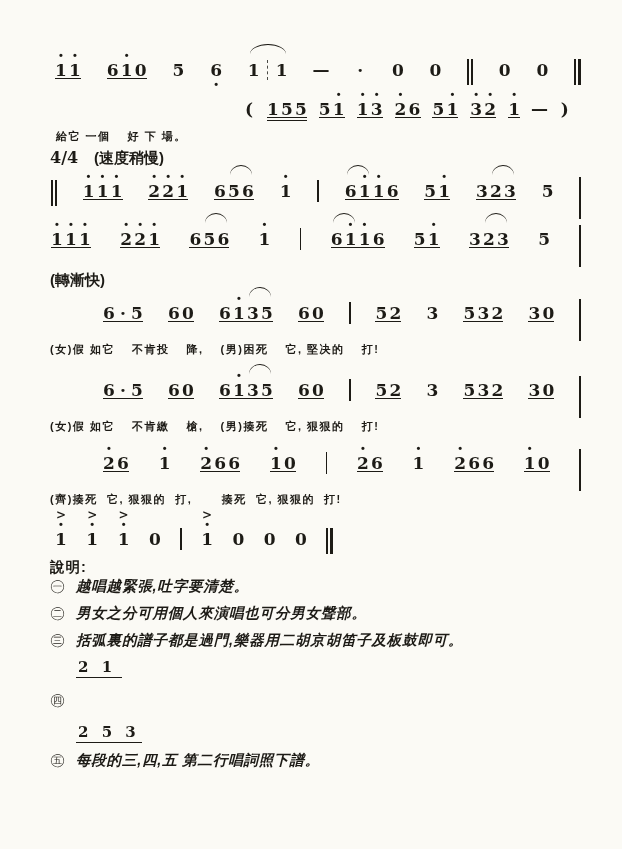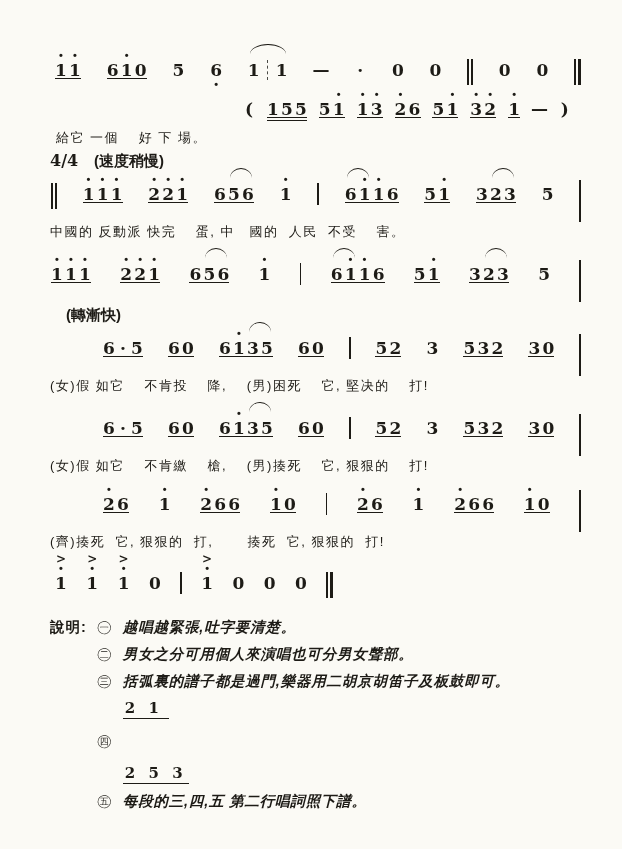--- a/index.html
+++ b/index.html
@@ -24,25 +24,25 @@
   .tie-arc{position:absolute;left:3px;right:3px;top:-6px;height:9px;
     border-top:1.8px solid #1d1b16;border-radius:50% 50% 0 0/100% 100% 0 0;}
   .bargrp{display:inline-flex;align-items:flex-start;padding-top:9px;margin:0 1px;}
   .bline{width:1.7px;background:#1d1b16;height:22px;}
   .bline+.bline{margin-left:2.5px;}
   .bar-tall .bline{height:42px;margin-top:-3px;}
   .bar-end .bline{height:26px;}
   .bar-end .bline+.bline{width:2.6px;}
   .bar-double .bline{height:26px;}
   
-  .lyrics{font-size:13px;font-weight:400;margin-top:1px;white-space:pre;letter-spacing:1.5px;}
+  .lyrics{font-size:11px;font-weight:700;margin-top:1px;white-space:pre;letter-spacing:1.5px;}
   .linelabel{font-size:15px;font-weight:700;margin:4px 0 3px;}
   .ts{font-family:"DejaVu Serif",serif;font-weight:bold;font-size:16px;margin-right:16px;}
   
-  .notes{margin-top:16px;display:flex;font-size:14.5px;}
+  .notes{display:flex;font-size:14.5px;flex-direction:column;}
   .notes-heading{font-weight:700;white-space:nowrap;margin-right:10px;letter-spacing:1px;}
   .nitem{display:flex;align-items:center;margin-bottom:8px;}
   .nnum{margin-right:11px;font-size:15px;flex:0 0 auto;}
   .ntext{letter-spacing:0.8px;font-weight:600;font-style:italic;}
   .frac{display:inline-flex;flex-direction:column;align-items:flex-start;
     font-family:"DejaVu Serif",serif;font-weight:bold;font-size:15px;margin-right:5px;flex:0 0 auto;gap:44px;}
   .frac .ft{border-bottom:1.7px solid #1d1b16;padding:0 6px 1px 2px;letter-spacing:4px;}
   .frac .fb{border-bottom:1.7px solid #1d1b16;padding:1px 2px;letter-spacing:4px;}
 </style>
 </head>
@@ -420,21 +420,20 @@
           <span class="note">
             <span class="n-above"></span>
             <span class="n-glyph">5</span>
             <span class="n-below"></span>
           </span>
         </span>
         <span class="grp bargrp bar-tall">
           <span class="bline"></span>
         </span>
       </div>
-      <div class="lyrics" style="margin-left: 0px; margin-bottom: 13px;">中國的 反動派 快完　 蛋, 中　國的  人民  不受　 害。</div>
       <div class="mline" style="margin-left: 0px; width: 532px;">
         <span class="grp">
           <span class="note">
             <span class="n-above">•</span>
             <span class="n-glyph">1</span>
             <span class="n-below"></span>
           </span>
           <span class="note">
             <span class="n-above">•</span>
             <span class="n-glyph">1</span>
@@ -560,21 +559,21 @@
           <span class="note">
             <span class="n-above"></span>
             <span class="n-glyph">5</span>
             <span class="n-below"></span>
           </span>
         </span>
         <span class="grp bargrp bar-tall">
           <span class="bline"></span>
         </span>
       </div>
-      <div class="linelabel" style="margin-left: 16px;"><span class="tempo">(轉漸快)</span></div>
+      <div class="linelabel" style=""><span class="tempo">(轉漸快)</span></div>
       <div class="mline" style="margin-left: 52px; width: 480px;">
         <span class="grp">
           <span class="note">
             <span class="n-above"></span>
             <span class="n-glyph">6</span>
             <span class="n-below"></span>
           </span>
           <span class="note">
             <span class="n-above"></span>
             <span class="n-glyph">·</span>

